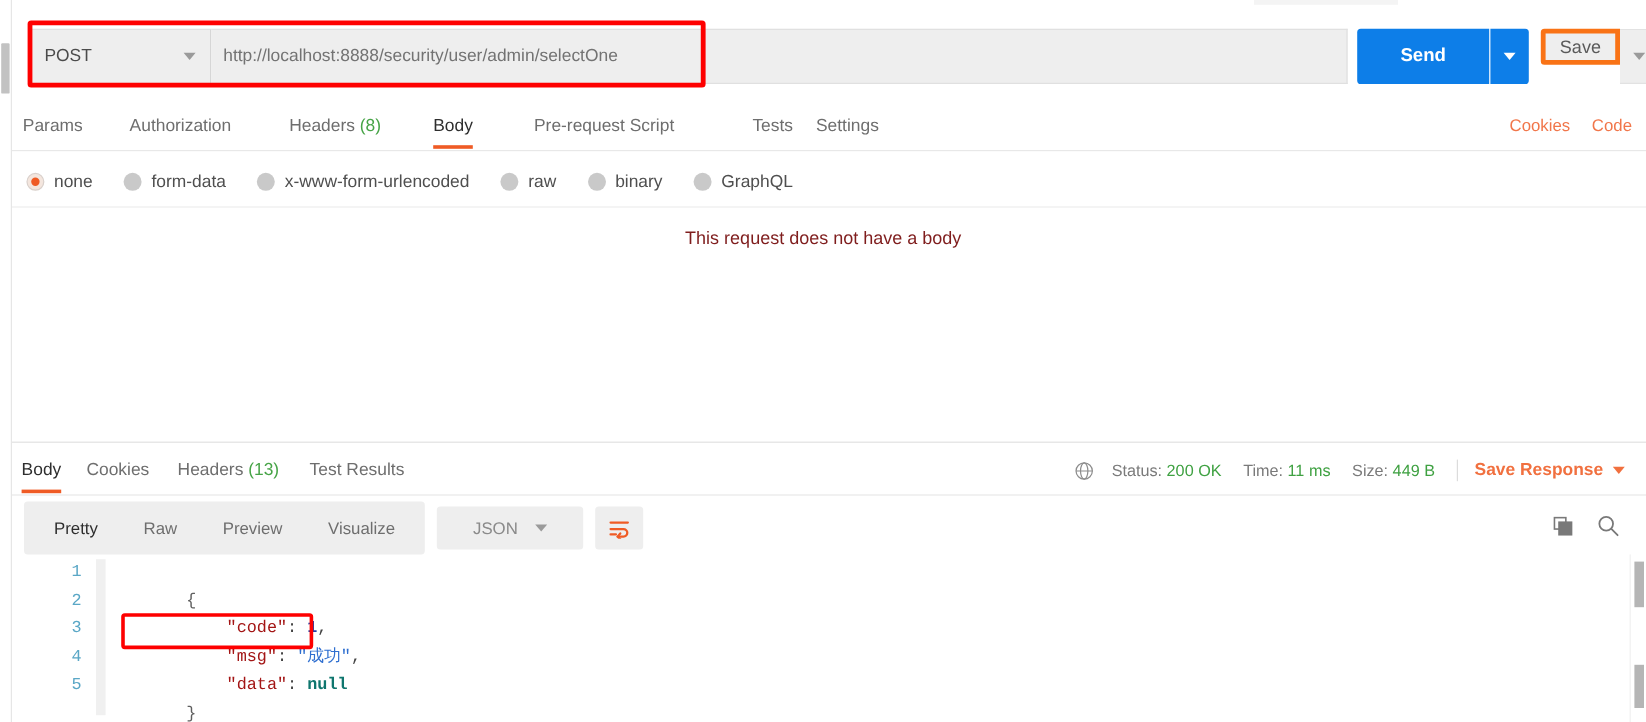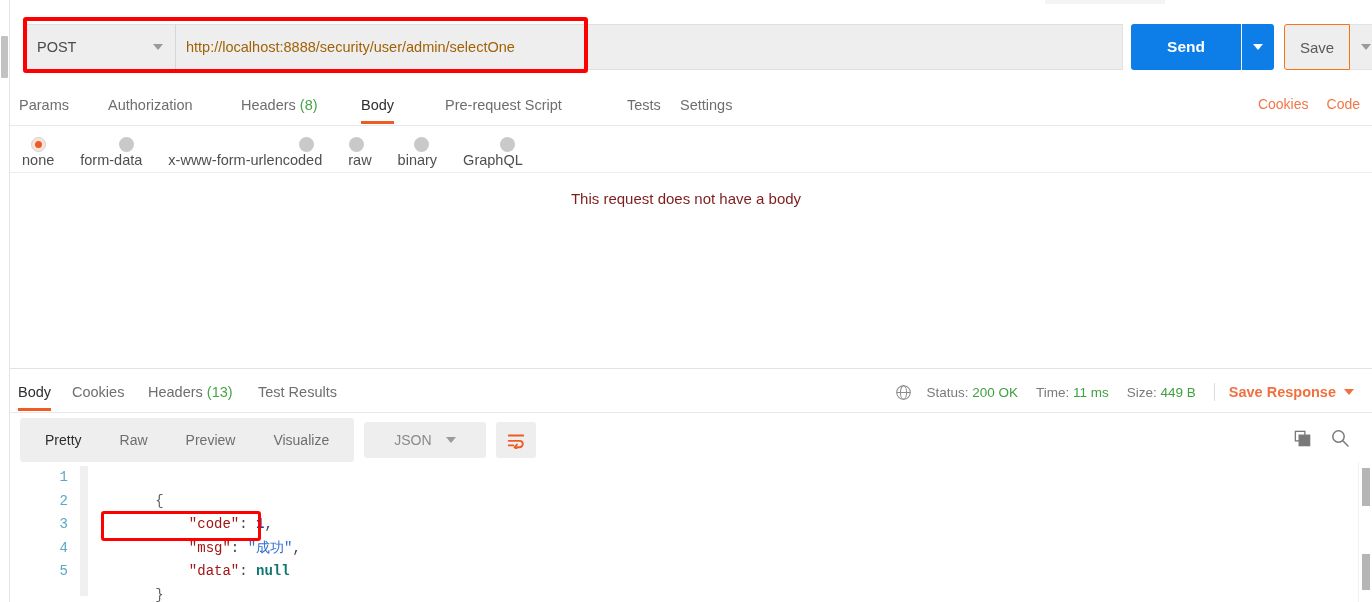--- a/index.html
+++ b/index.html
@@ -73,21 +73,21 @@
     background: #eeeeee;
     border: 1px solid #e0e0e0;
     border-left: none;
     box-sizing: border-box;
     display: flex;
     align-items: center;
     padding: 0 10px;
   }
   .url-text {
     font-size: 14.5px;
-    color: #a16207;
+    color: #737373;
   }
   .send-btn {
     position: absolute;
     left: 1121px; top: 6px;
     width: 110px; height: 46px;
     background: #0d7ee8;
     color: #ffffff;
     font-size: 15.5px;
     font-weight: bold;
     display: flex;
@@ -107,23 +107,23 @@
   }
   .send-caret {
     width: 0; height: 0;
     border-left: 5px solid transparent;
     border-right: 5px solid transparent;
     border-top: 6px solid #ffffff;
   }
   .save-btn {
     position: absolute;
     left: 1274px; top: 6px;
-    width: 66px; height: 46px;
+    width: 66px; height: 30px;
     background: #eeeeee;
-    border: 1px solid #f97316;
+    border: 4px solid #f97316;
     box-sizing: border-box;
     border-radius: 3px 0 0 3px;
     display: flex;
     align-items: center;
     justify-content: center;
     font-size: 15px;
     color: #5a5a5a;
   }
   .save-caret-btn {
     position: absolute;
@@ -196,25 +196,24 @@
   .radio-row {
     position: absolute;
     left: 22px; top: 138px;
     height: 28px;
     display: flex;
     align-items: center;
     gap: 0px;
   }
   .radio-item {
     display: flex;
-    align-items: flex-end;
+    align-items: flex-start;
     margin-right: 26px;
     font-size: 14.5px;
     color: #4f4f4f;
-    flex-direction: column;
   }
   .radio-dot {
     width: 15px; height: 15px;
     border-radius: 50%;
     background: #c9c9c9;
     margin-right: 8px;
     display: flex;
     align-items: center;
     justify-content: center;
   }

